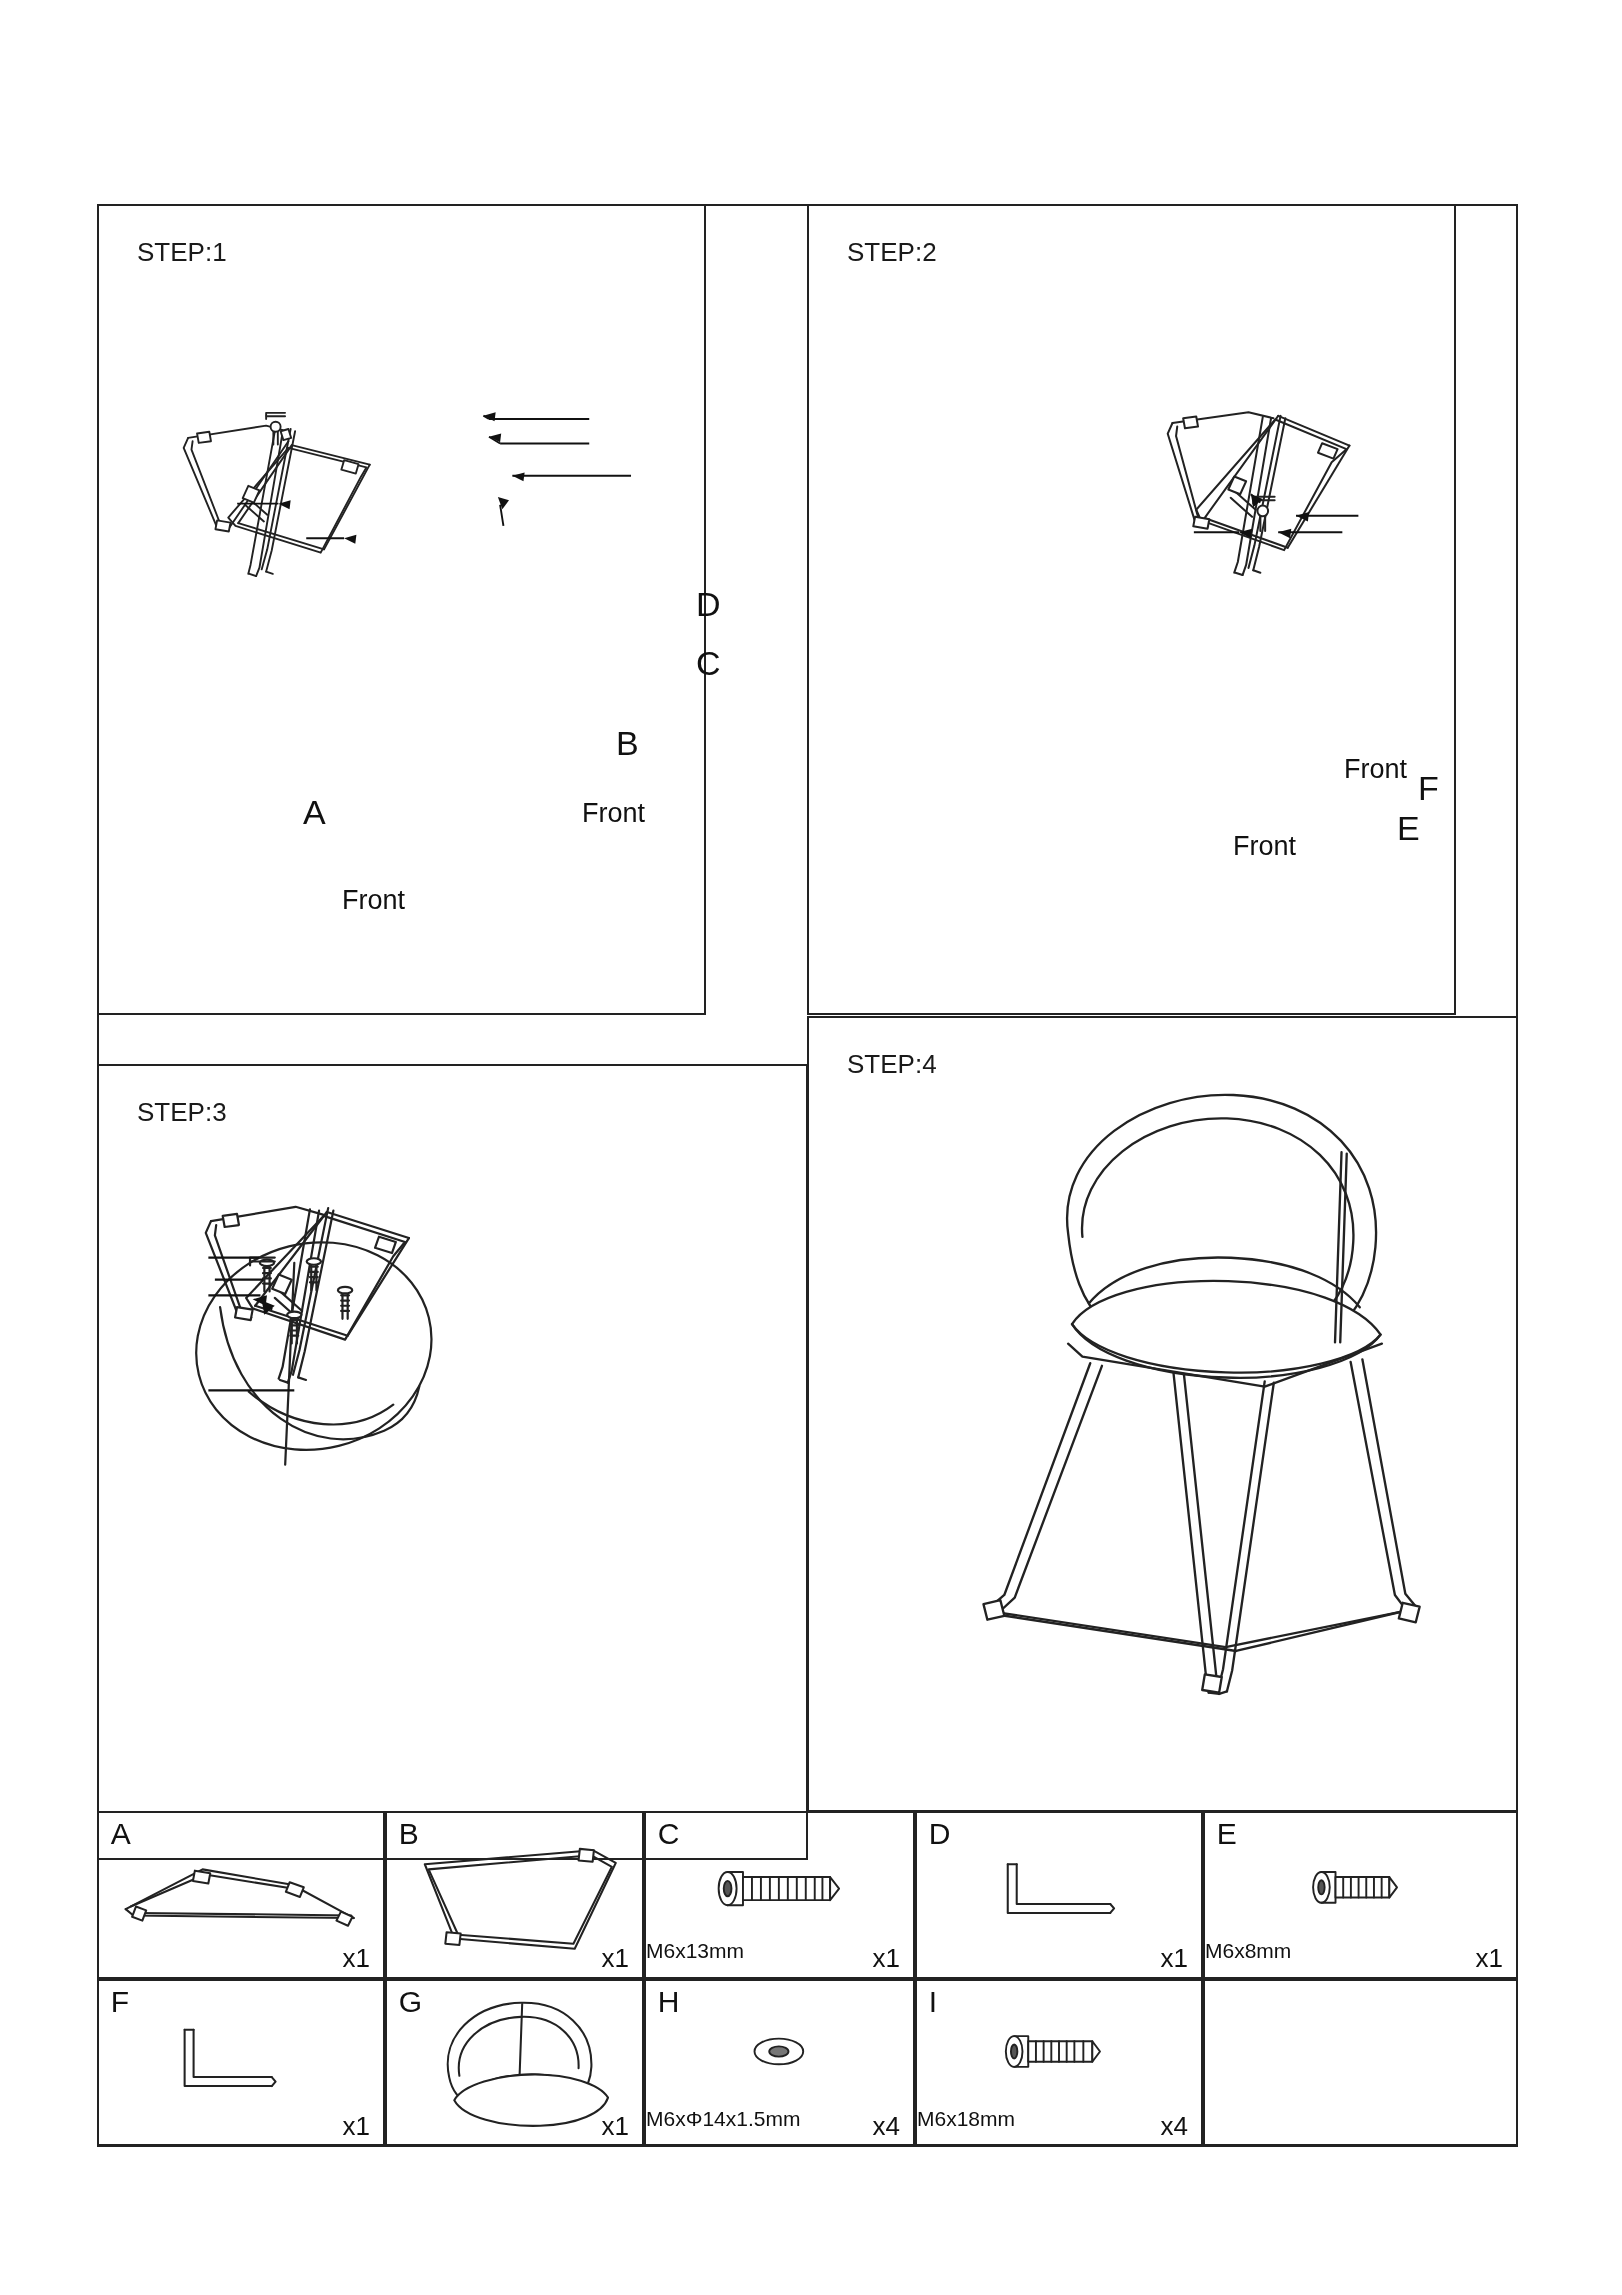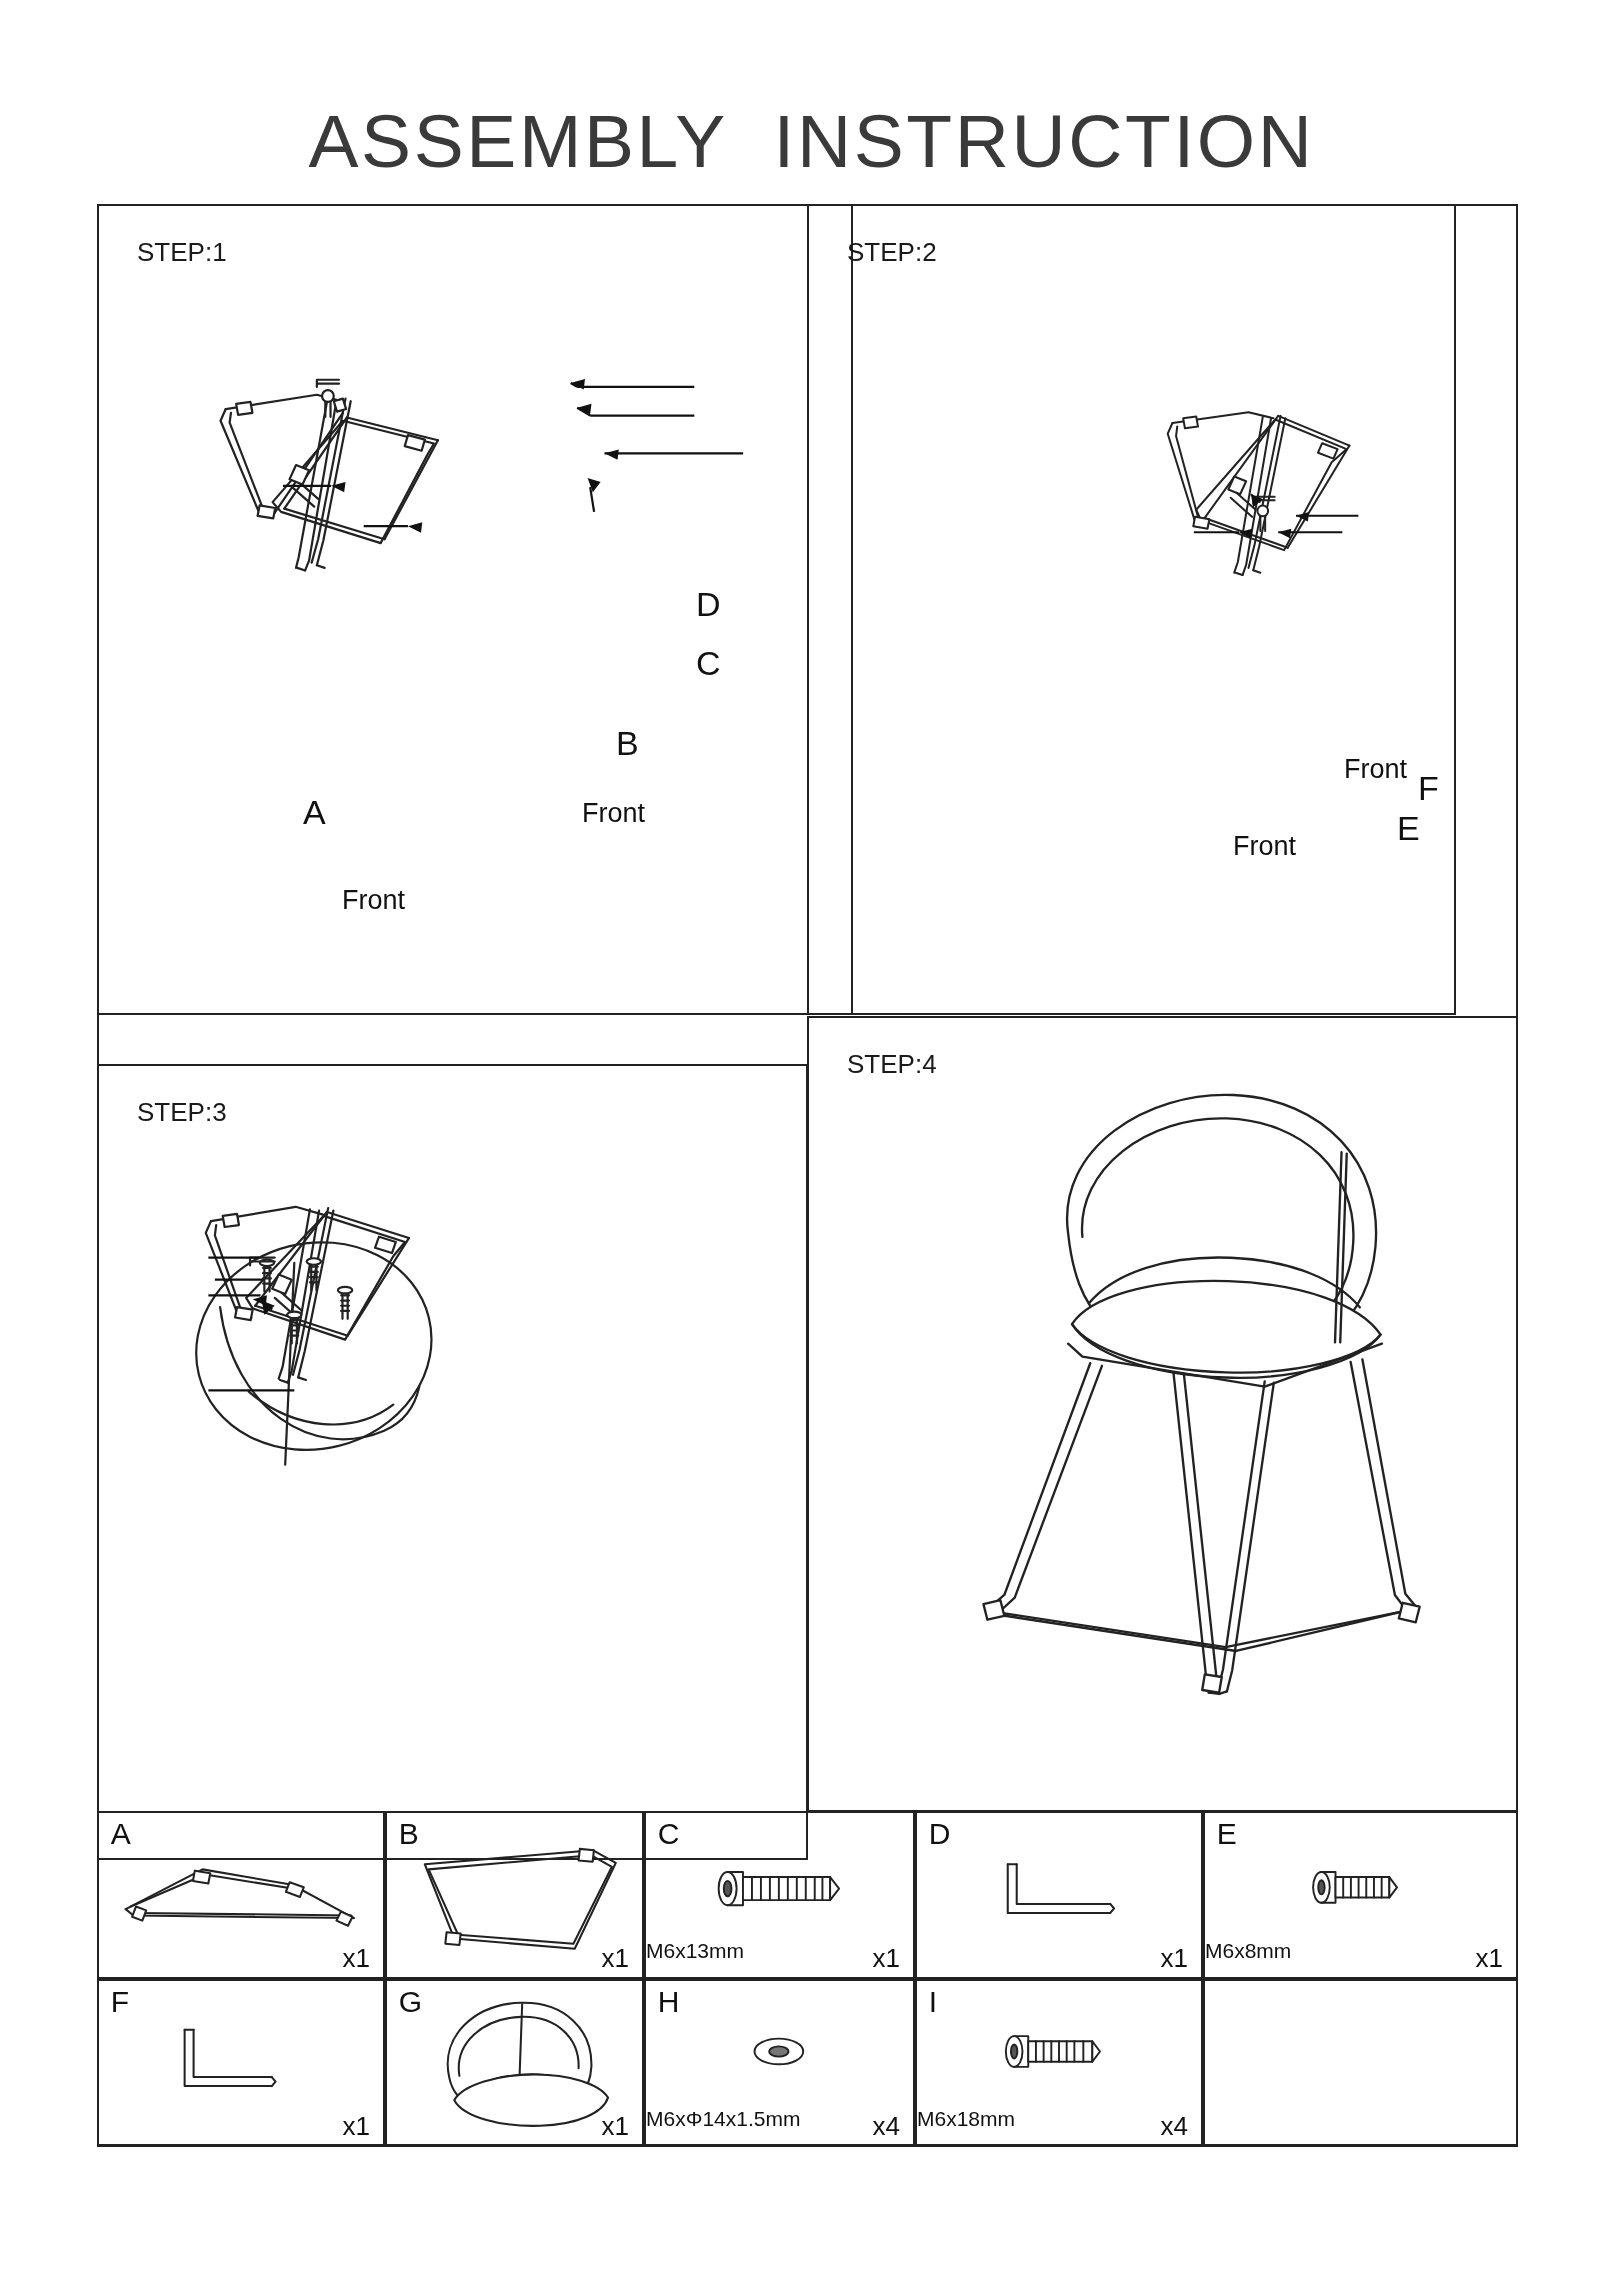--- a/index.html
+++ b/index.html
@@ -43,21 +43,21 @@
     height: 1942px;
     border: 2px solid #222;
     box-sizing: border-box;
   }
   
   .step {
     position: absolute;
     box-sizing: border-box;
     border: 2px solid #222;
   }
-  #step1 { left: 97px;  top: 204px;  width: 756px; height: 811px; }
+  #step1 { left: 97px;  top: 204px;  width: 609px; height: 811px; }
   #step2 { left: 807px; top: 204px;  width: 649px; height: 811px; }
   #step3 { left: 97px;  top: 1064px; width: 711px; height: 796px; }
   #step4 { left: 807px; top: 1016px; width: 711px; height: 796px; }
 
   .step-label {
     position: absolute;
     left: 38px;
     top: 31px;
     font-size: 26px;
     color: #1a1a1a;
@@ -122,21 +122,20 @@
   }
   .callout.small {
     font-size: 27px;
   }
 </style>
 </head>
 <body>
 
 <div class="page">
 
-  <div class="title">ASSEMBLY  INSTRUCTION</div>
 
   <div class="frame"></div>
 
   <div class="step" id="step1">
     <div class="step-label">STEP:1</div>
     <svg class="stage" viewBox="0 0 1086 1240">
       <g fill="none" stroke="#222" stroke-width="3.4" stroke-linecap="round" stroke-linejoin="round">
 
         <path d="M340 330 L480 365 L470 382 L398 518 L245 470 L232 455 Z" fill="#fff"></path>
         <path d="M346 325 L486 360"></path>

